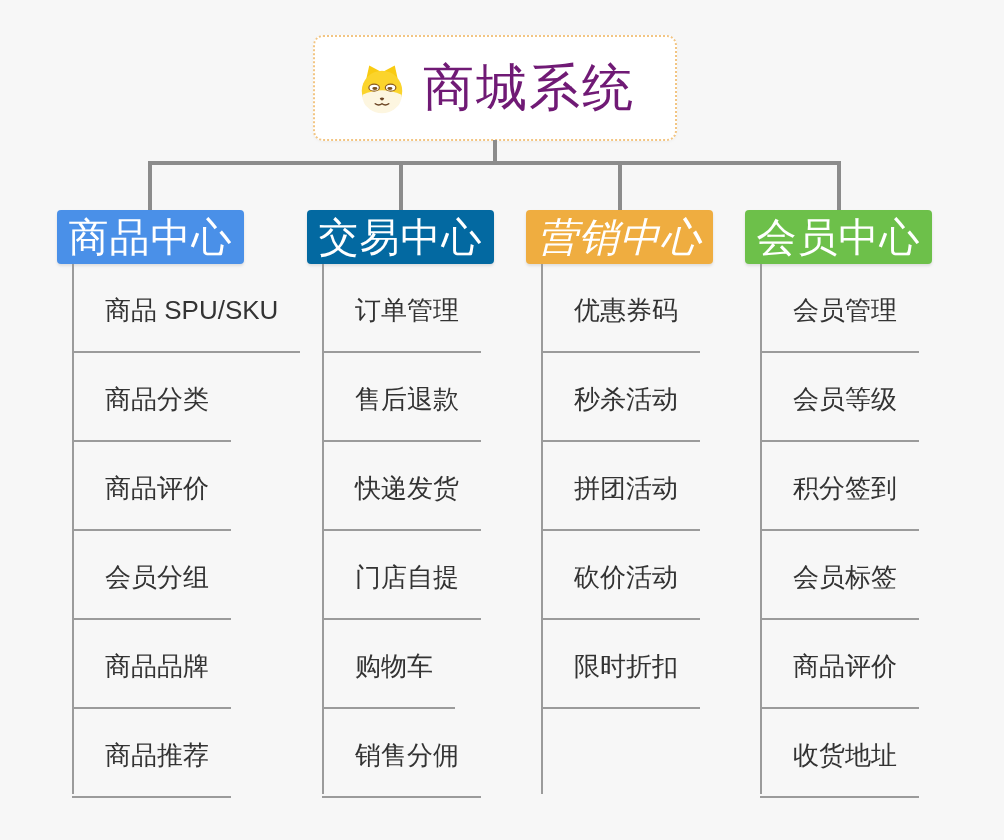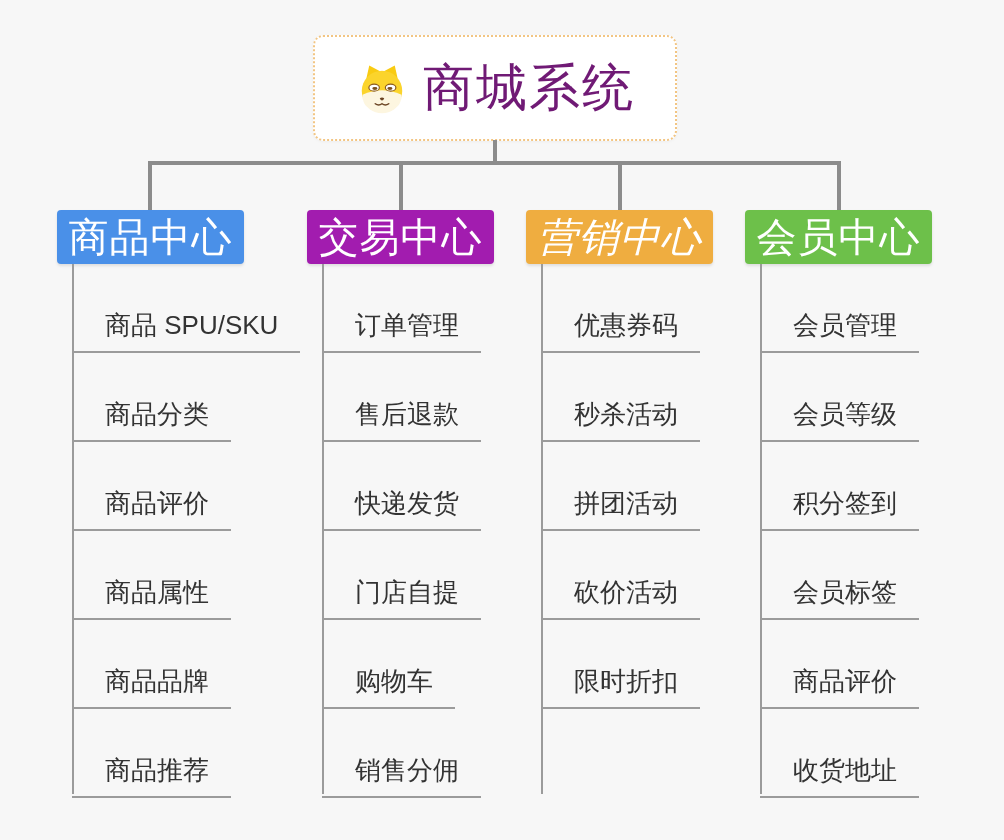--- a/index.html
+++ b/index.html
@@ -73,21 +73,21 @@
   .leaf-row {
     height:89px;
     margin-left:15px;
     display:flex;
     align-items:flex-end;
   }
   .leaf-row:first-of-type { height:85px; }
   .leaf {
     display:inline-block;
     border-bottom:2px solid #9b9b9b;
-    padding:0 22px 8px 33px;
+    padding:0 22px 23px 33px;
     font-size:26px;
     color:#333333;
     white-space:nowrap;
   }
 </style>
 </head>
 <body>
 
 <div class="canvas">
 
@@ -124,33 +124,33 @@
       <div class="leaf-row">
           <span class="leaf">商品 SPU/SKU</span>
         </div>
       <div class="leaf-row">
           <span class="leaf">商品分类</span>
         </div>
       <div class="leaf-row">
           <span class="leaf">商品评价</span>
         </div>
       <div class="leaf-row">
-          <span class="leaf">商品属性</span>
+          <span class="leaf">会员分组</span>
         </div>
       <div class="leaf-row">
           <span class="leaf">商品品牌</span>
         </div>
       <div class="leaf-row">
           <span class="leaf">商品推荐</span>
         </div>
     </div>
   </div>
 
   <div class="branch-col c2">
-    <div class="branch-header" style="background-color: #a21caf;">
+    <div class="branch-header" style="background-color: #0369a1;">
       <span>交易中心</span>
     </div>
     <div class="branch-body">
       <div class="branch-vline"></div>
       <div class="leaf-row">
           <span class="leaf">订单管理</span>
         </div>
       <div class="leaf-row">
           <span class="leaf">售后退款</span>
         </div>

